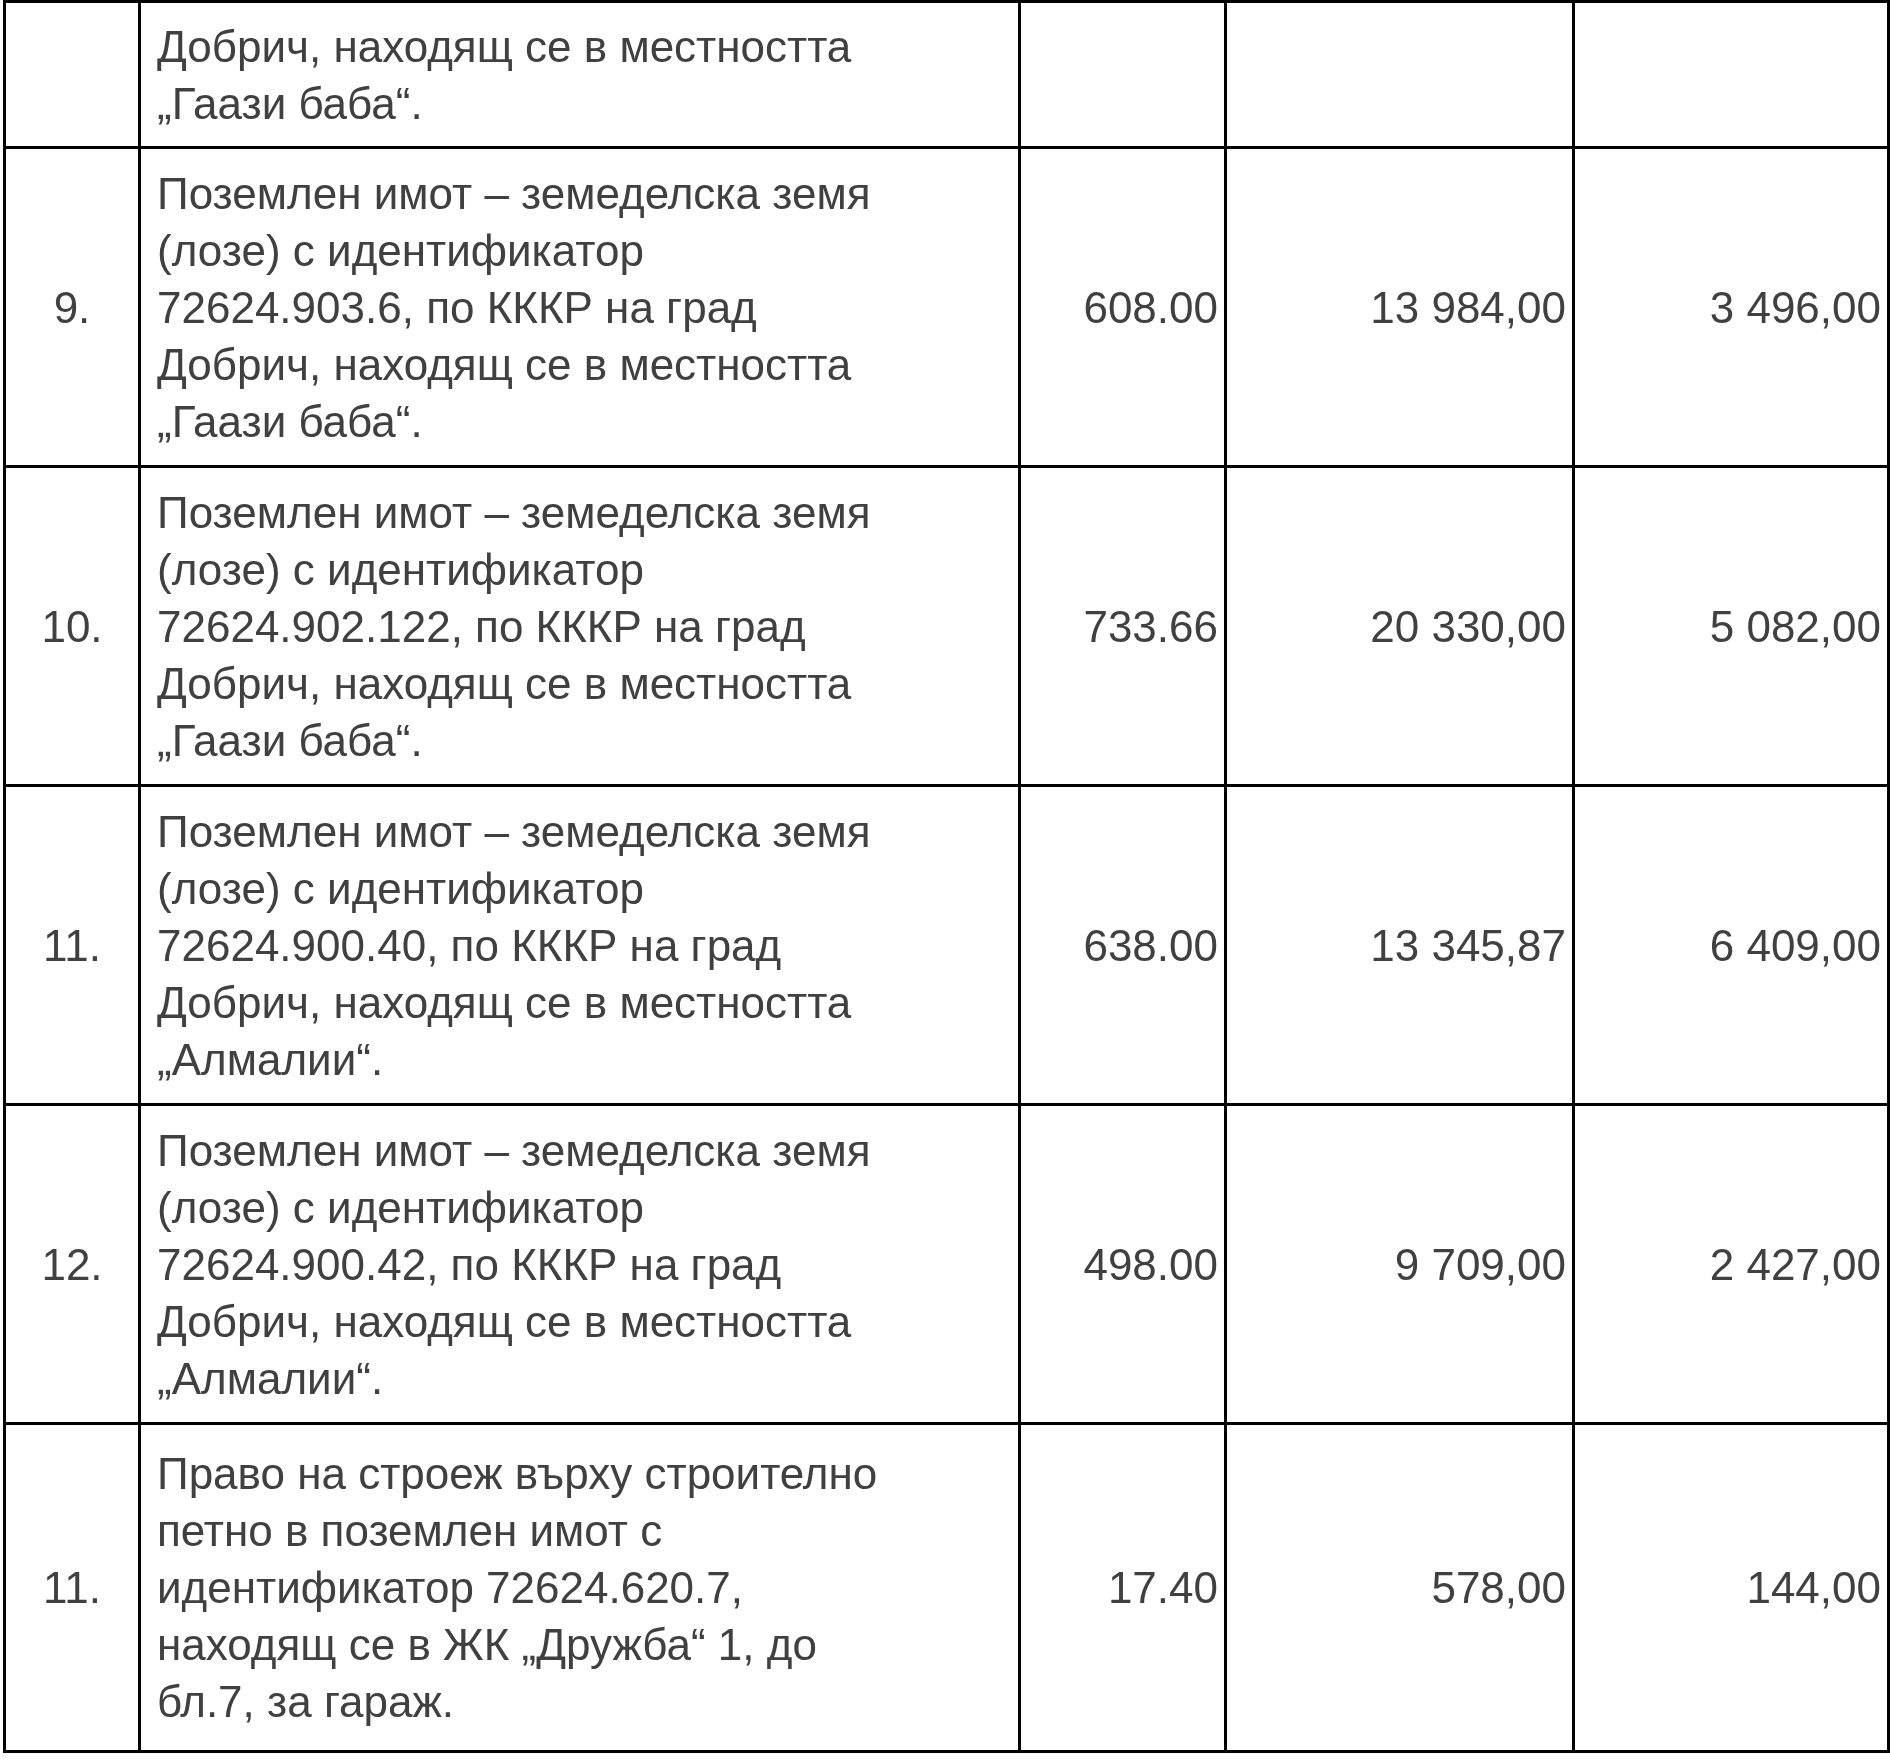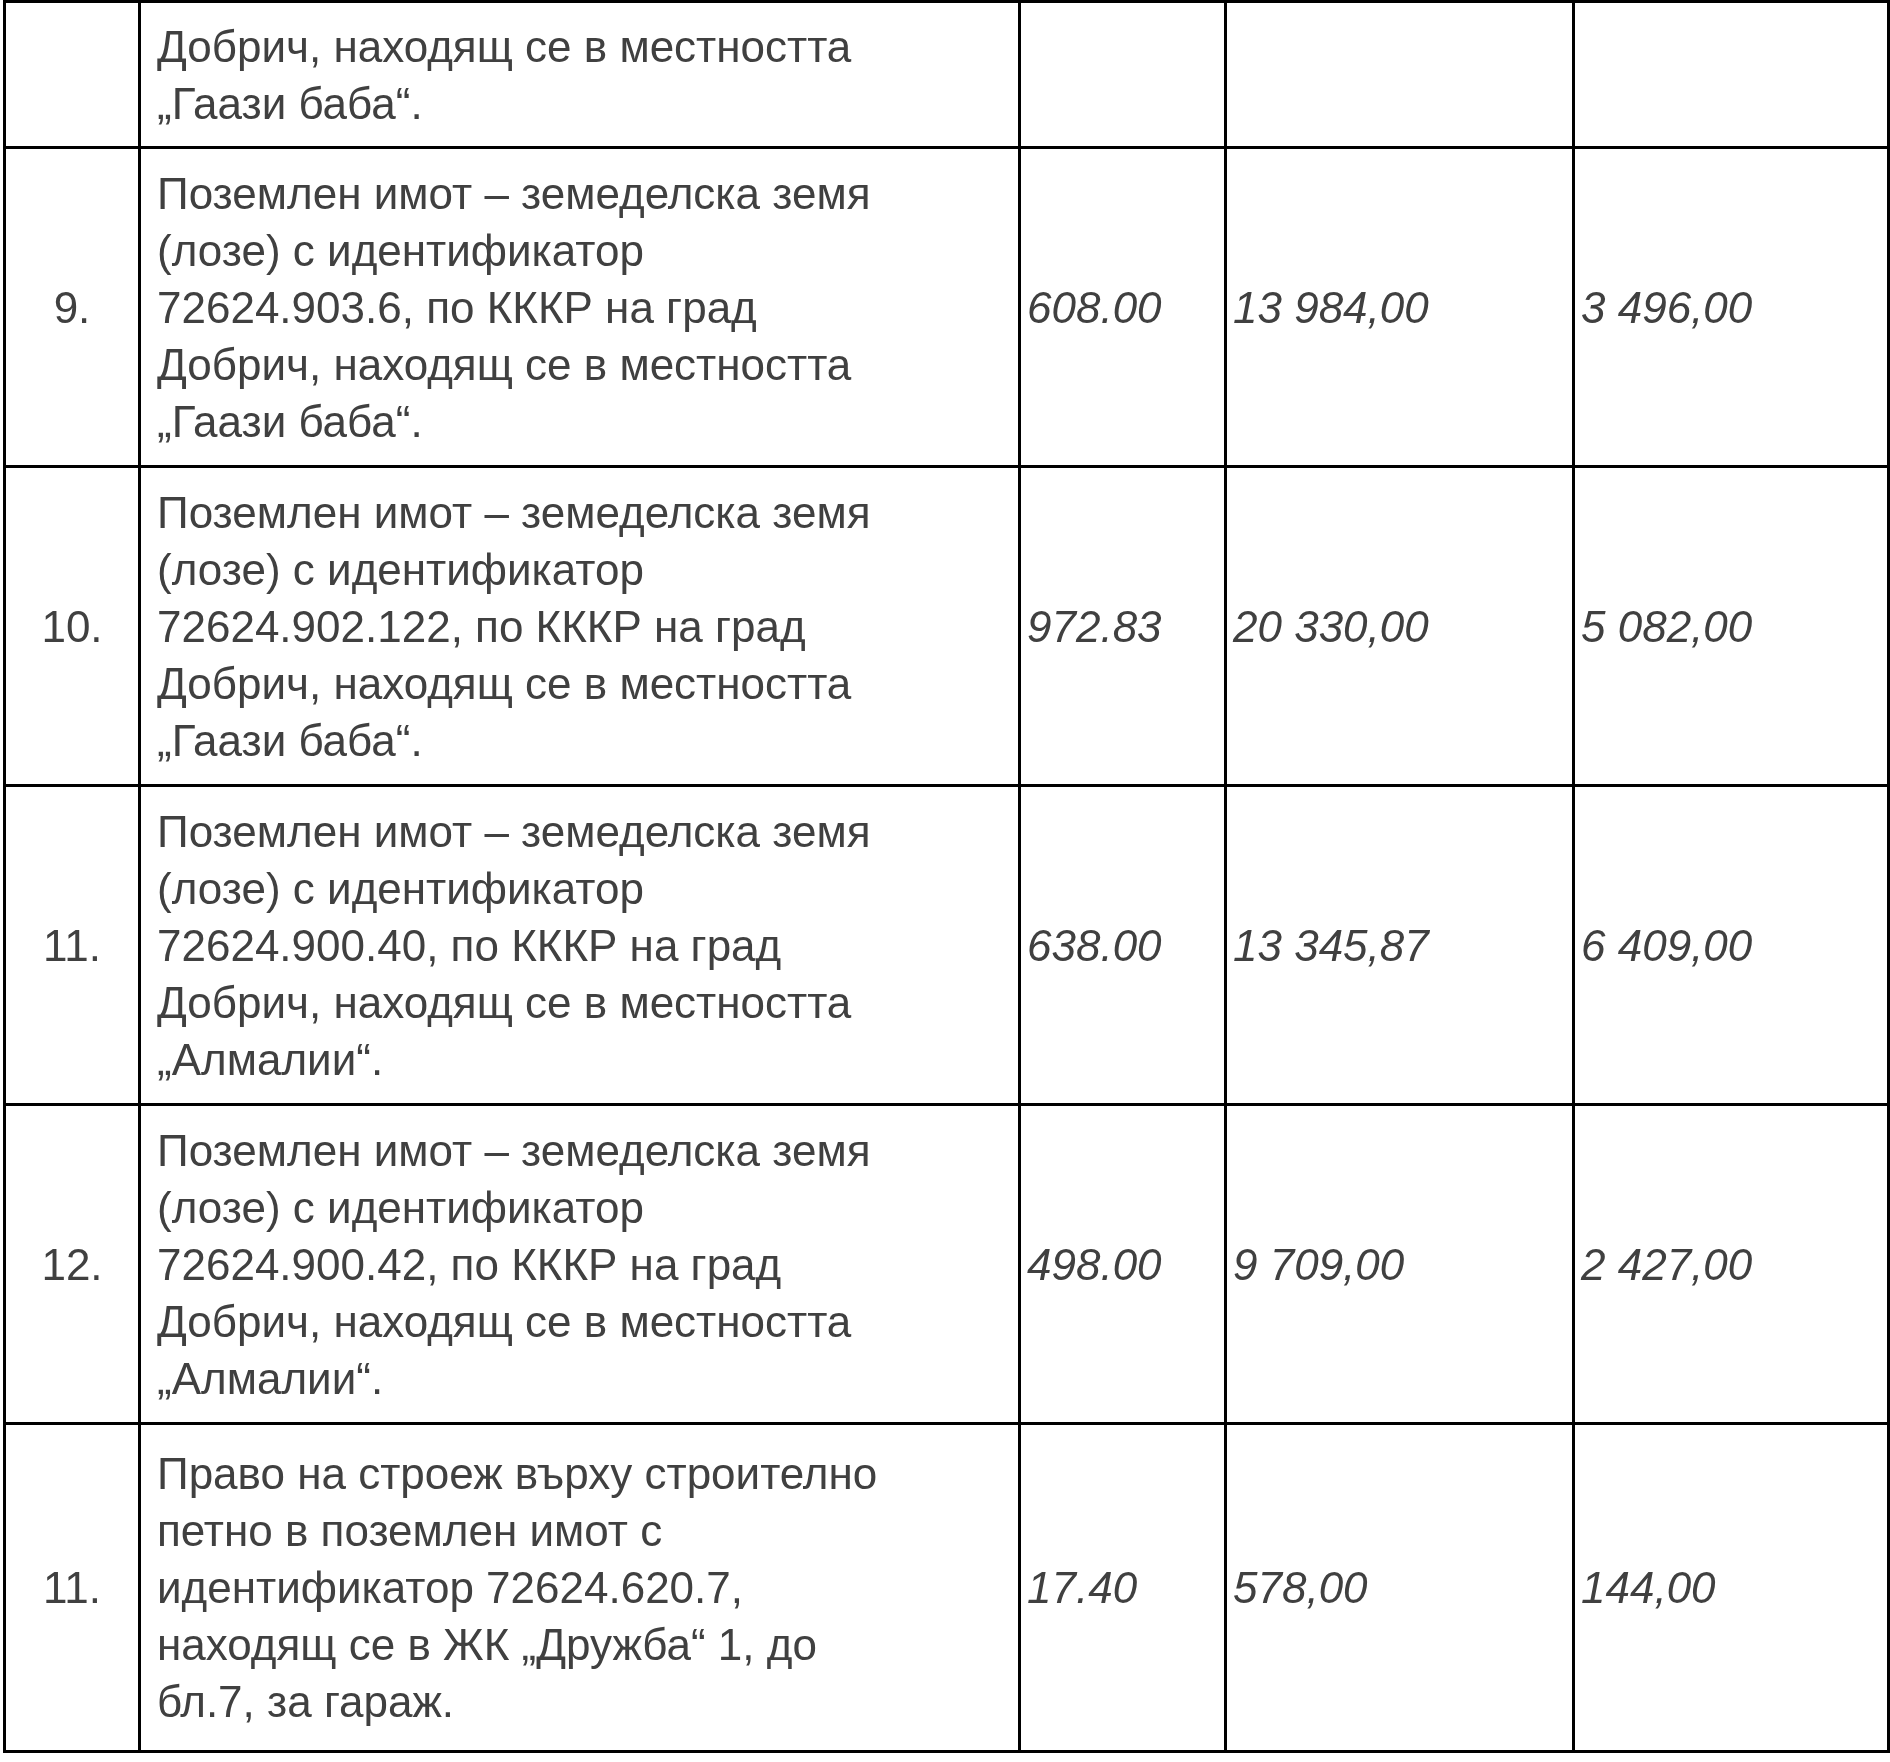--- a/index.html
+++ b/index.html
@@ -36,24 +36,23 @@
     td.cell-no {
       text-align: center;
       padding: 0 4px;
     }
     td.cell-desc {
       text-align: left;
       padding: 12px 14px 12px 16px;
       white-space: pre-line;
     }
     td.cell-num {
-      text-align: left;
+      text-align: right;
       padding: 0 6px;
       white-space: nowrap;
-      font-style: italic;
     }
     tr.r-cont  { height: 146px; }
     tr.r-item  { height: 319px; }
     tr.r-last  { height: 328px; }
   </style>
 </head>
 <body>
 
 <div class="page">
   <table class="doc-table">
@@ -84,21 +83,21 @@
         <td class="cell-num">13 984,00</td>
         <td class="cell-num">3 496,00</td>
       </tr>
       <tr class="r-item">
         <td class="cell-no">10.</td>
         <td class="cell-desc">Поземлен имот – земеделска земя
 (лозе) с идентификатор
 72624.902.122, по КККР на град
 Добрич, находящ се в местността
 „Гаази баба“.</td>
-        <td class="cell-num">972.83</td>
+        <td class="cell-num">733.66</td>
         <td class="cell-num">20 330,00</td>
         <td class="cell-num">5 082,00</td>
       </tr>
       <tr class="r-item">
         <td class="cell-no">11.</td>
         <td class="cell-desc">Поземлен имот – земеделска земя
 (лозе) с идентификатор
 72624.900.40, по КККР на град
 Добрич, находящ се в местността
 „Алмалии“.</td>

